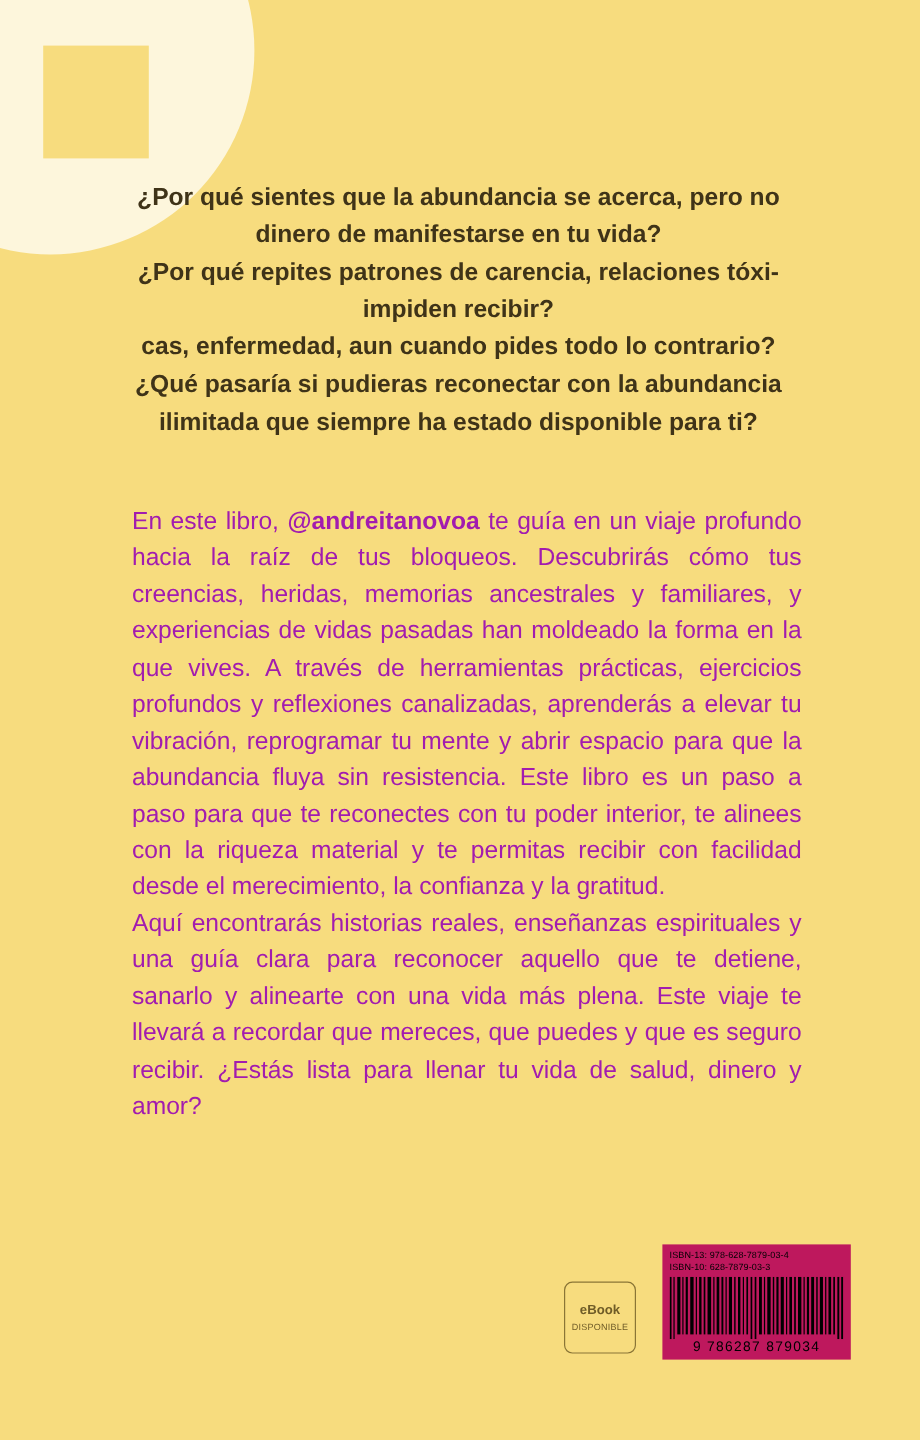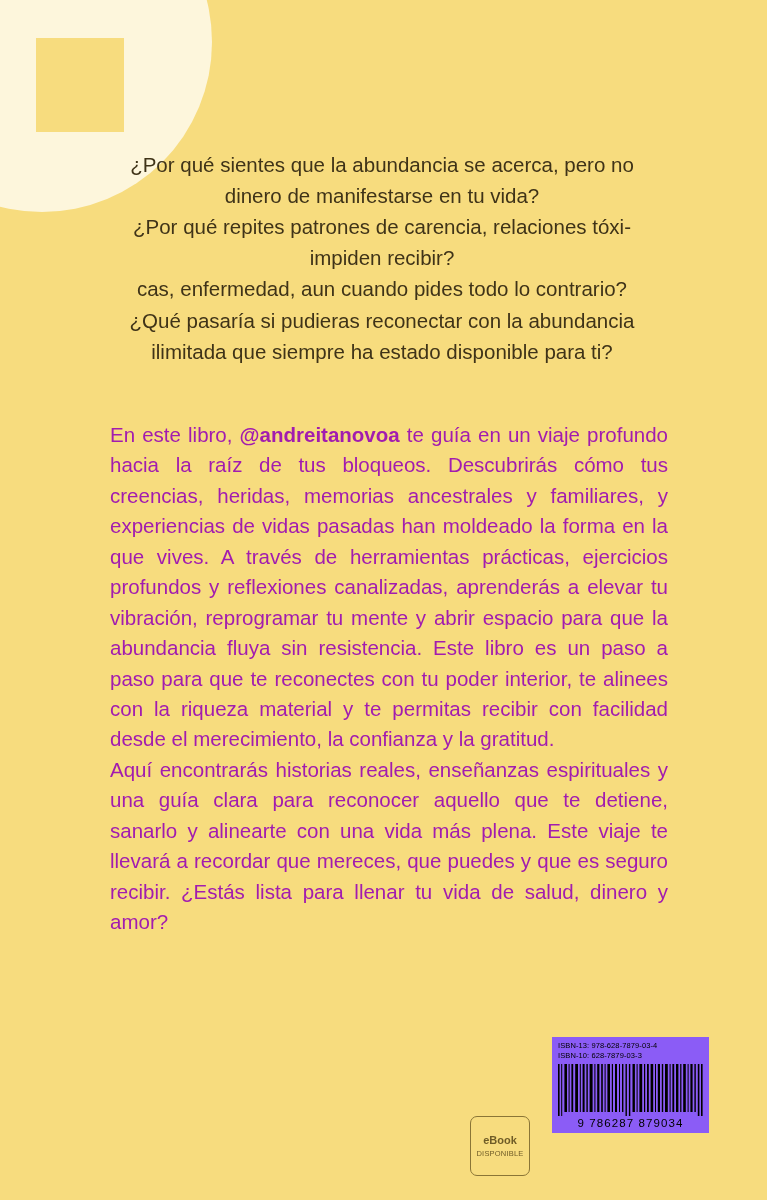--- a/index.html
+++ b/index.html
@@ -43,21 +43,21 @@
     box-sizing: border-box;
   }
 
   
   .questions {
     position: absolute;
     top: 150px;
     left: 82px;
     width: 600px;
     text-align: center;
-    font-weight: normal;
+    font-weight: bold;
     font-size: 20.5px;
     line-height: 1.42;
     color: #3f3318;
   }
   .questions p {
     margin: 0 0 2px 0;
   }
   .q-left {
     text-align: center;
   }
@@ -111,40 +111,39 @@
     top: 1068px;
     width: 58px;
     height: 58px;
     border: 1.5px solid #8a7536;
     border-radius: 7px;
     display: flex;
     flex-direction: column;
     align-items: center;
     justify-content: center;
     color: #6f5c27;
-    margin-top: 48px;
   }
   .ebook-badge .eb-1 {
     font-size: 11px;
     font-weight: bold;
     line-height: 1.1;
   }
   .ebook-badge .eb-2 {
     font-size: 7.5px;
     letter-spacing: 0.2px;
     margin-top: 2px;
   }
 
   
   .barcode-block {
     position: absolute;
     left: 552px;
     top: 1037px;
     width: 157px;
-    background: #8b5cf6;
+    background: #be185d;
     padding: 4px 6px 4px 6px;
     box-sizing: border-box;
   }
   .isbn-lines {
     font-size: 7.5px;
     line-height: 1.35;
     color: #000;
     font-family: "Liberation Sans", sans-serif;
     letter-spacing: 0.1px;
   }

